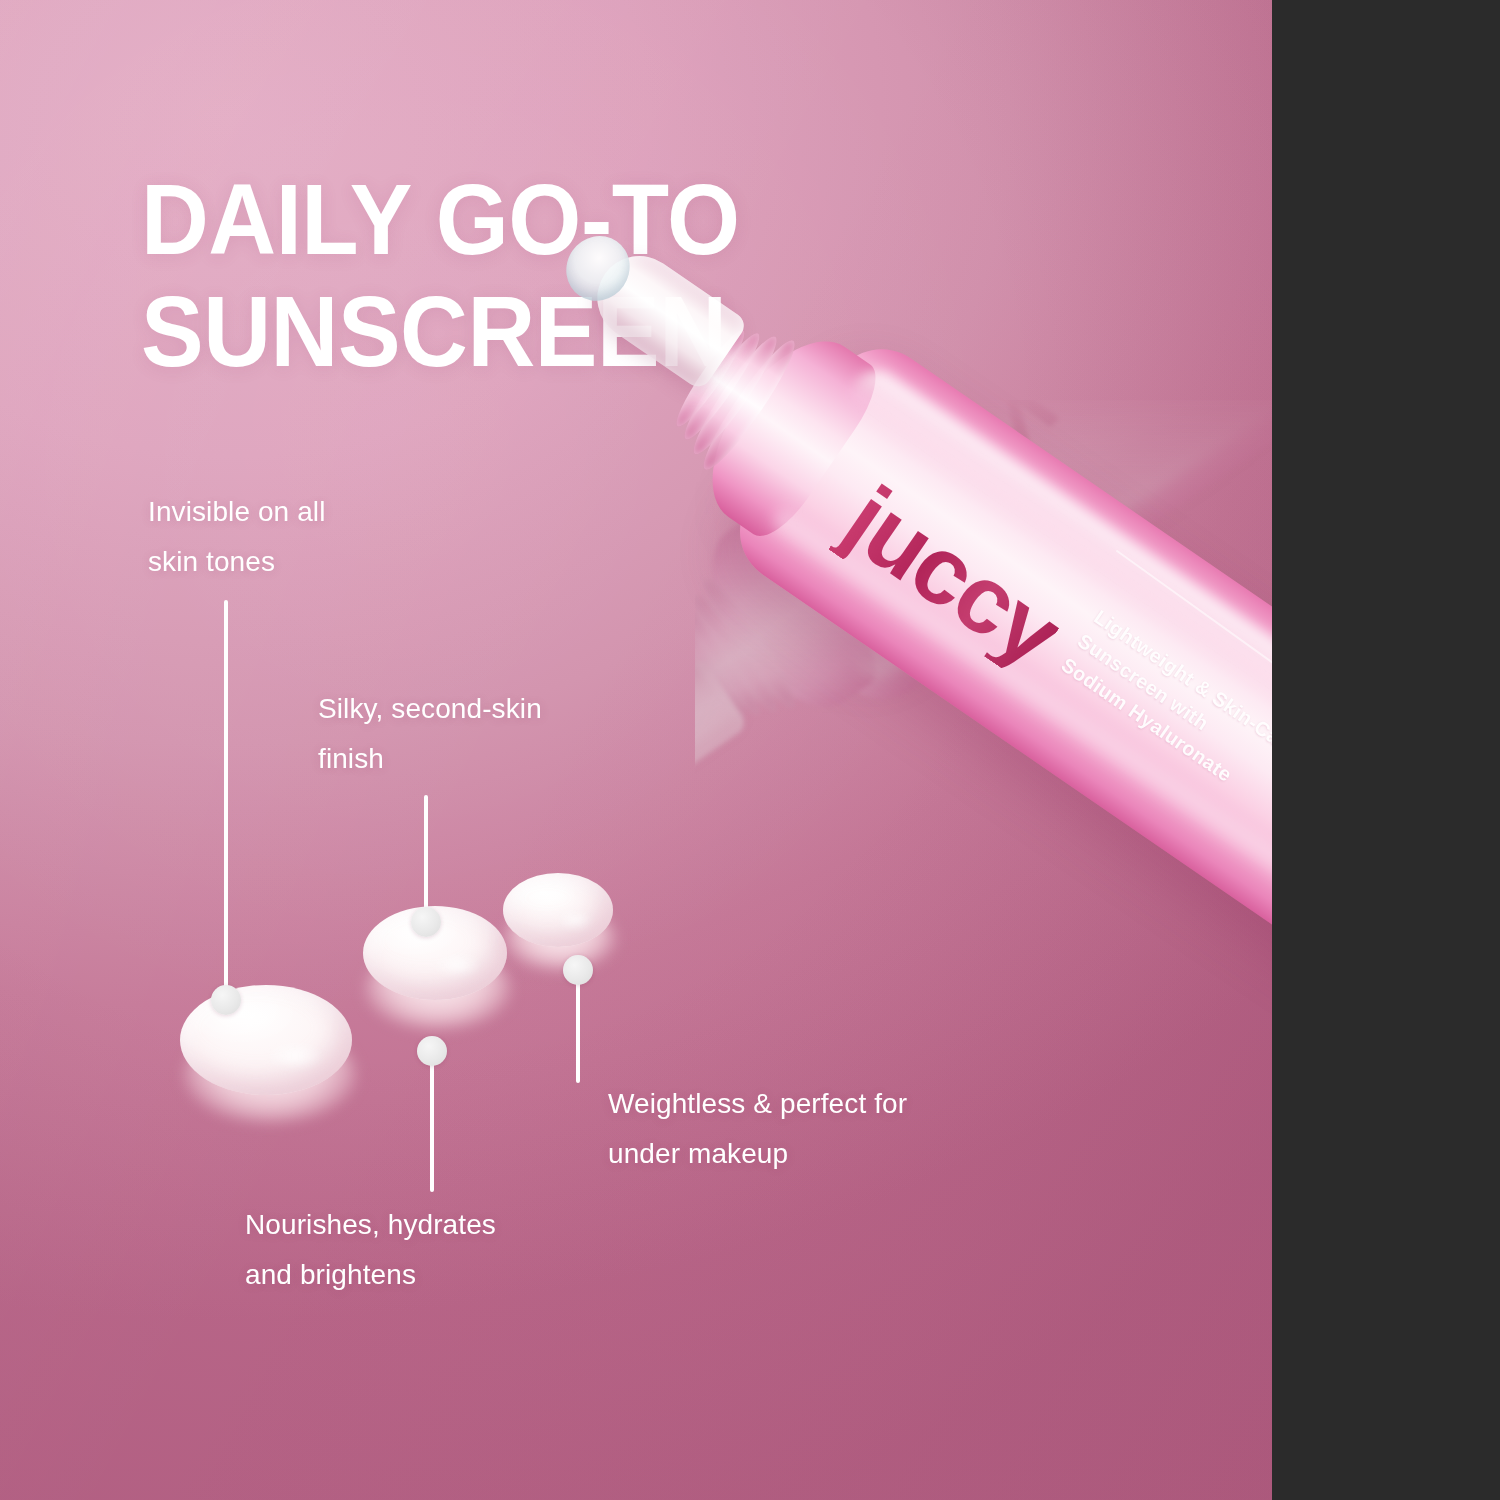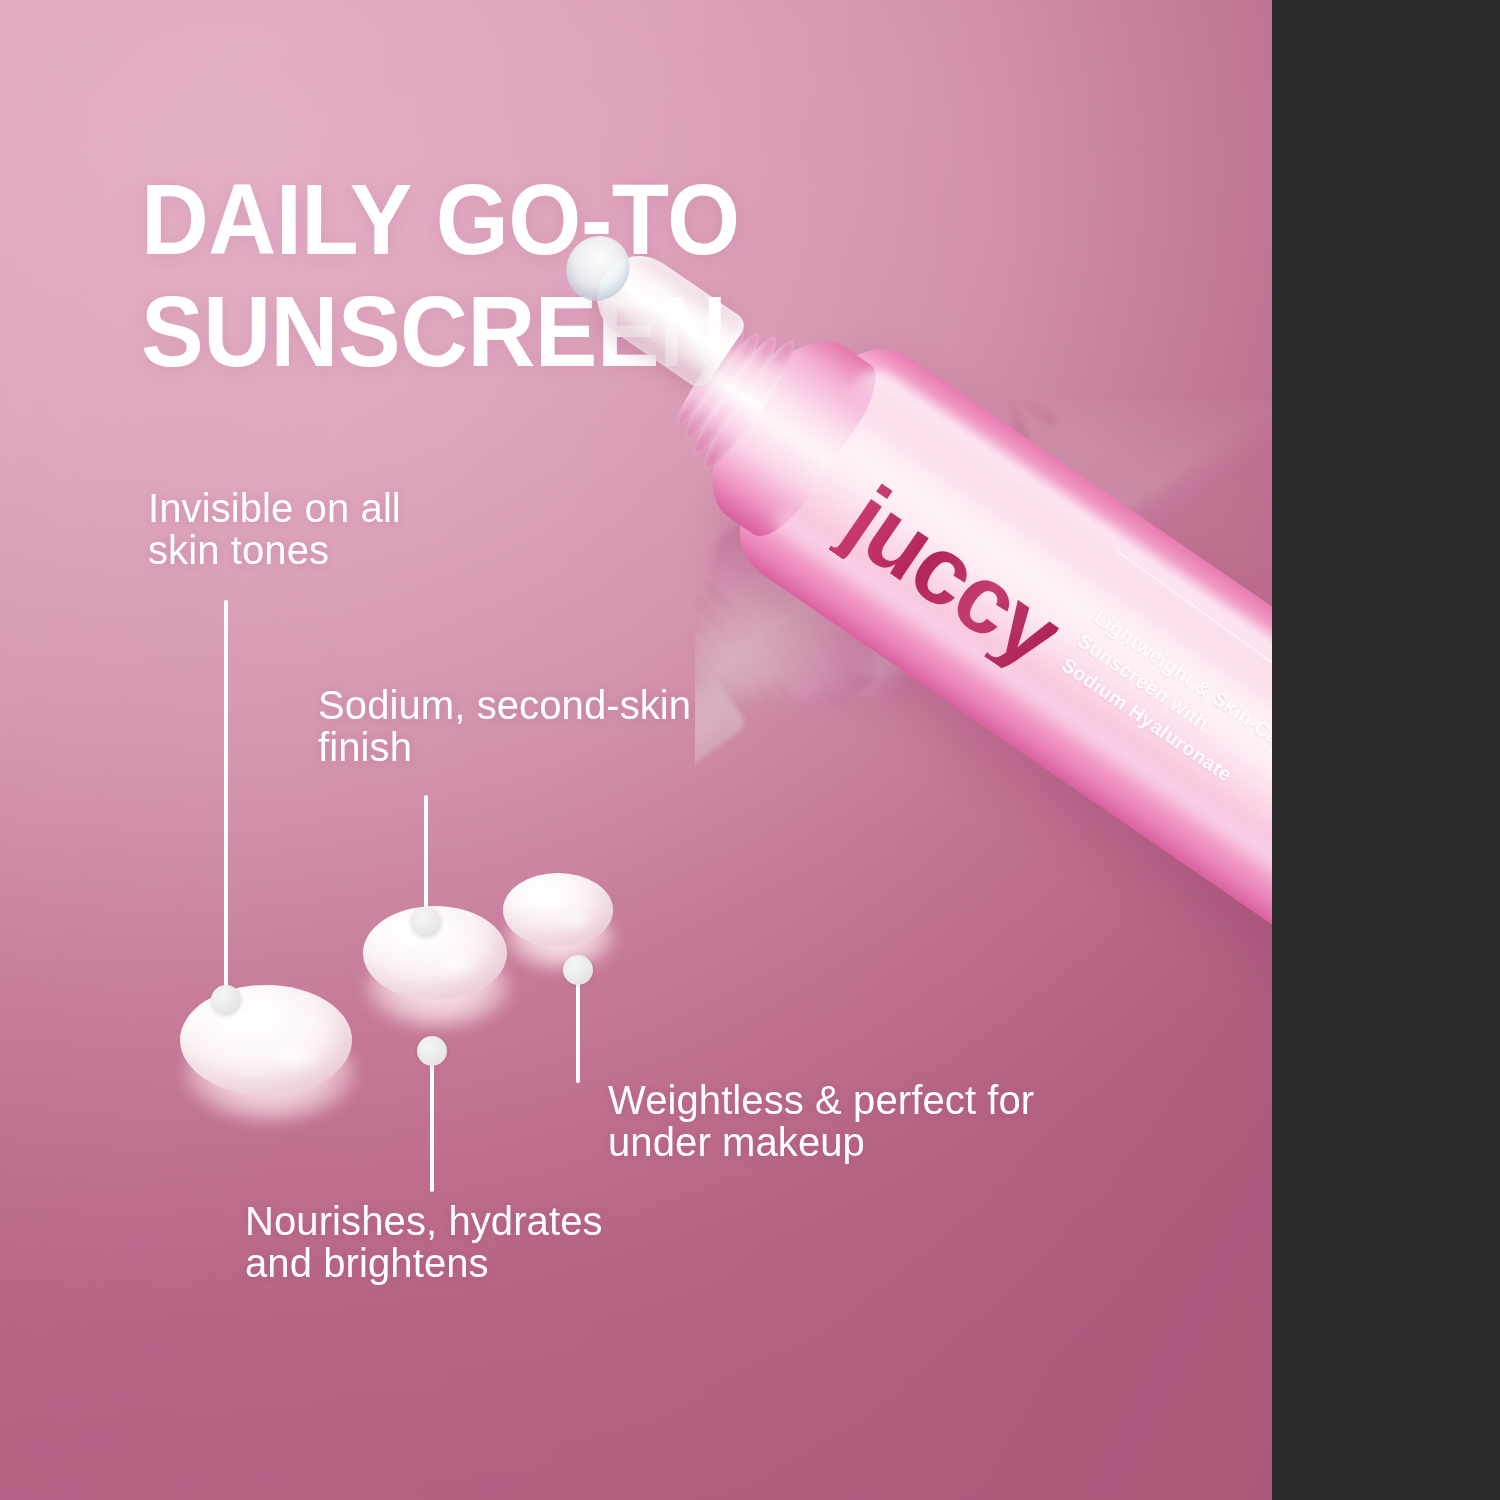--- a/index.html
+++ b/index.html
@@ -57,22 +57,22 @@
     transform: scaleX(0.93);
     transform-origin: left top;
     white-space: pre-line;
     text-shadow: 0 2px 18px rgba(150,50,95,0.12);
   }
 
   
   .callout {
     position: absolute;
     color: #ffffff;
-    font-size: 40px;
-    line-height: 42px;
+    font-size: 28px;
+    line-height: 50px;
     font-weight: 400;
     white-space: pre-line;
     letter-spacing: 0.1px;
     text-shadow: 0 1px 10px rgba(140,45,90,0.18);
   }
   .callout.c1 { left: 148px; top: 487px; width: 420px; }
   .callout.c2 { left: 318px; top: 684px; width: 420px; }
   .callout.c3 { left: 608px; top: 1079px; width: 500px; }
   .callout.c4 { left: 245px; top: 1200px; width: 440px; }
 
@@ -464,21 +464,21 @@
 
   <div class="leader l3"></div>
   <div class="dot d3"></div>
 
   <div class="leader l4"></div>
   <div class="dot d4"></div>
 
   <div class="callout c1">Invisible on all
 skin tones</div>
 
-  <div class="callout c2">Sodium, second-skin
+  <div class="callout c2">Silky, second-skin
 finish</div>
 
   <div class="callout c4">Nourishes, hydrates
 and brightens</div>
 
   <div class="callout c3">Weightless &amp; perfect for
 under makeup</div>
 
 </div>
 

